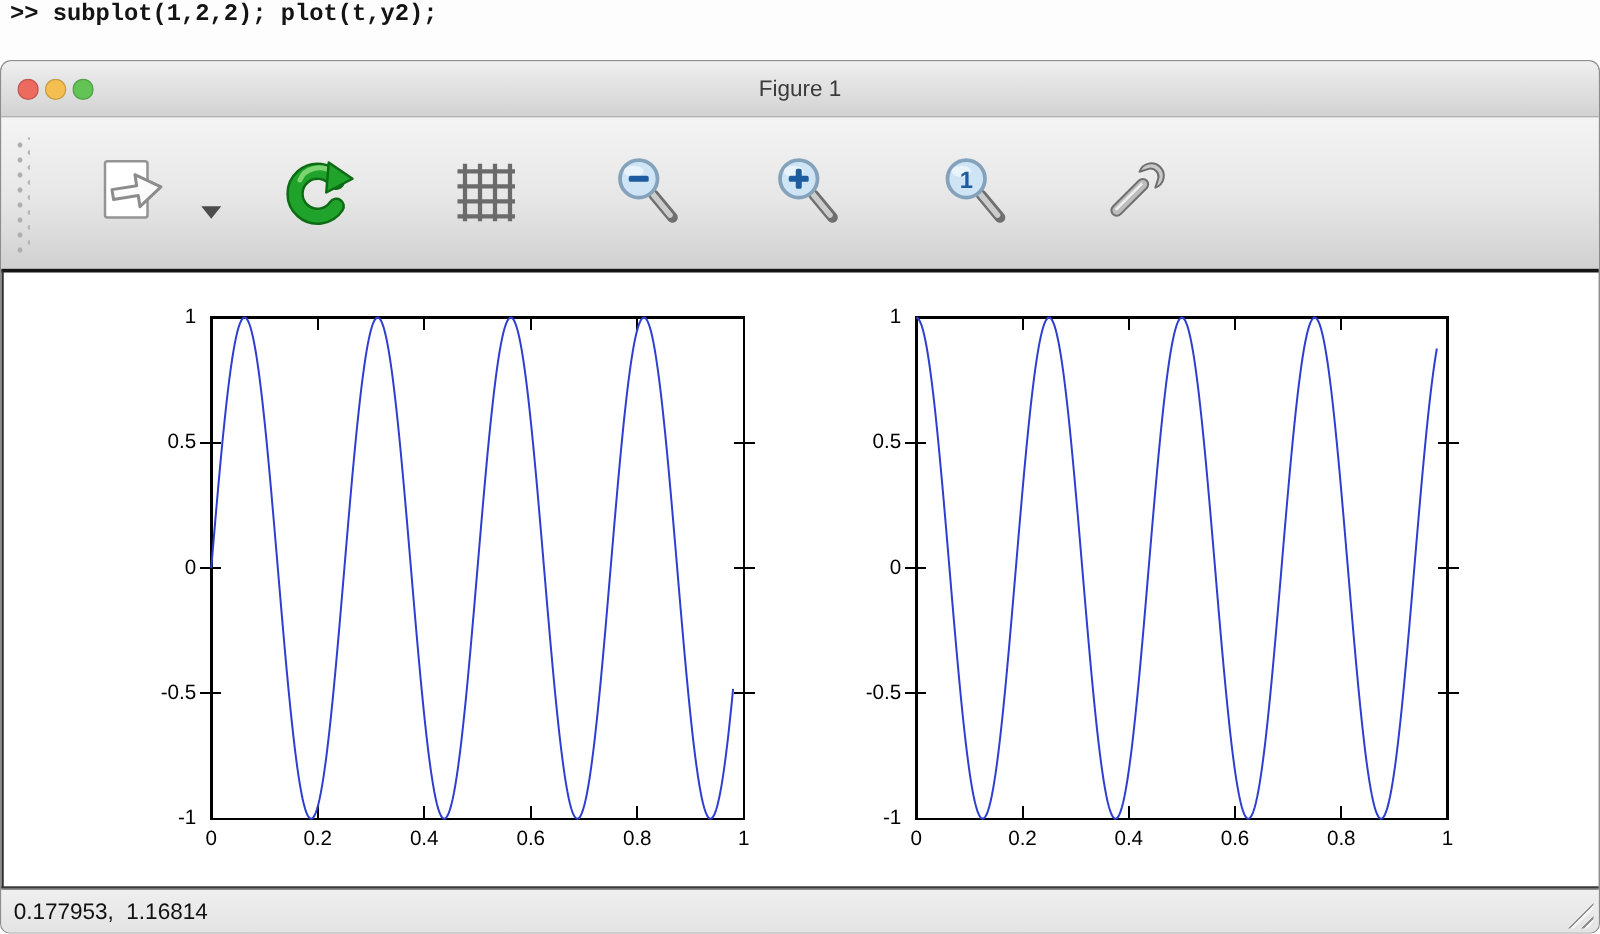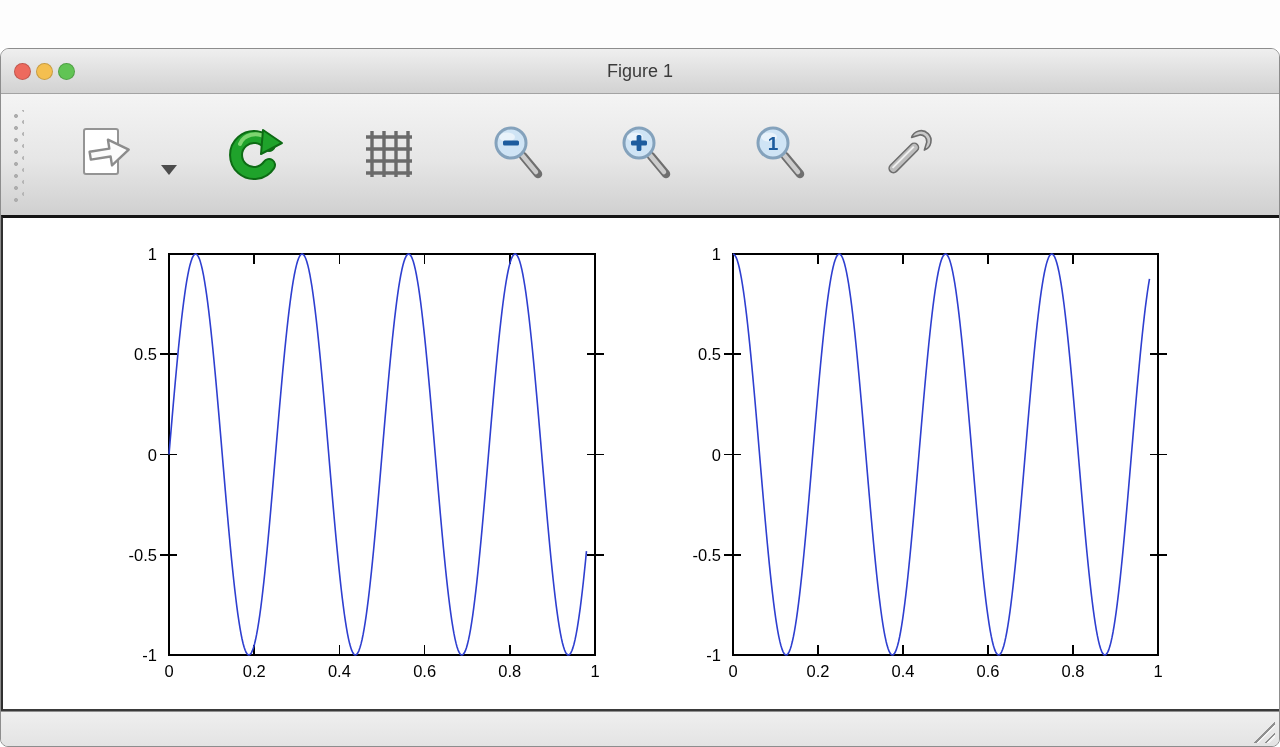--- a/index.html
+++ b/index.html
@@ -79,20 +79,21 @@
     clip-path:polygon(100% 0, 100% 100%, 0 100%);
     cursor:nwse-resize;
   }
 </style>
 </head>
 <body>
 
 <div id="app">
 
   <div class="terminal">
+    <div class="terminal-line">&gt;&gt; subplot(1,2,2); plot(t,y2);</div>
   </div>
 
   <div class="window">
 
     <div class="titlebar">
       <div class="title">Figure 1</div>
       <div class="traffic red" style="background:#ed6a5e"></div>
       <div class="traffic yellow" style="background:#f4bf50"></div>
       <div class="traffic green" style="background:#61c454"></div>
     </div>
@@ -193,20 +194,21 @@
               <path d="M 23.5 17 A 10 10 0 1 1 41.5 17 L 37.5 9.5 A 6.5 6.5 0 0 0 27.5 9.5 Z" fill="#c9c9c9" stroke="#6e6e6e" stroke-width="1.6" stroke-linejoin="round"></path>
             </g>
           </svg>
         </span>
       </button>
     </div>
 
     <div class="canvas"></div>
 
     <div class="statusbar">
+      <div class="status-text">0.177953,  1.16814</div>
       <div class="resize-grip"></div>
     </div>
 
   <div class="plot" style="left: 167px; top: 204px; width: 428px; height: 403px;"><svg width="428" height="403" style="overflow: visible;">
           <rect x="1" y="1" width="426" height="401" fill="none" stroke="#000" stroke-width="2" shape-rendering="crispEdges"></rect>
           <line x1="86.2" y1="2" x2="86.2" y2="11" stroke="#000" stroke-width="1.6" shape-rendering="crispEdges"></line>
           <line x1="86.2" y1="401" x2="86.2" y2="392" stroke="#000" stroke-width="1.6" shape-rendering="crispEdges"></line>
           <line x1="171.4" y1="2" x2="171.4" y2="11" stroke="#000" stroke-width="1.6" shape-rendering="crispEdges"></line>
           <line x1="171.4" y1="401" x2="171.4" y2="392" stroke="#000" stroke-width="1.6" shape-rendering="crispEdges"></line>
           <line x1="256.6" y1="2" x2="256.6" y2="11" stroke="#000" stroke-width="1.6" shape-rendering="crispEdges"></line>

